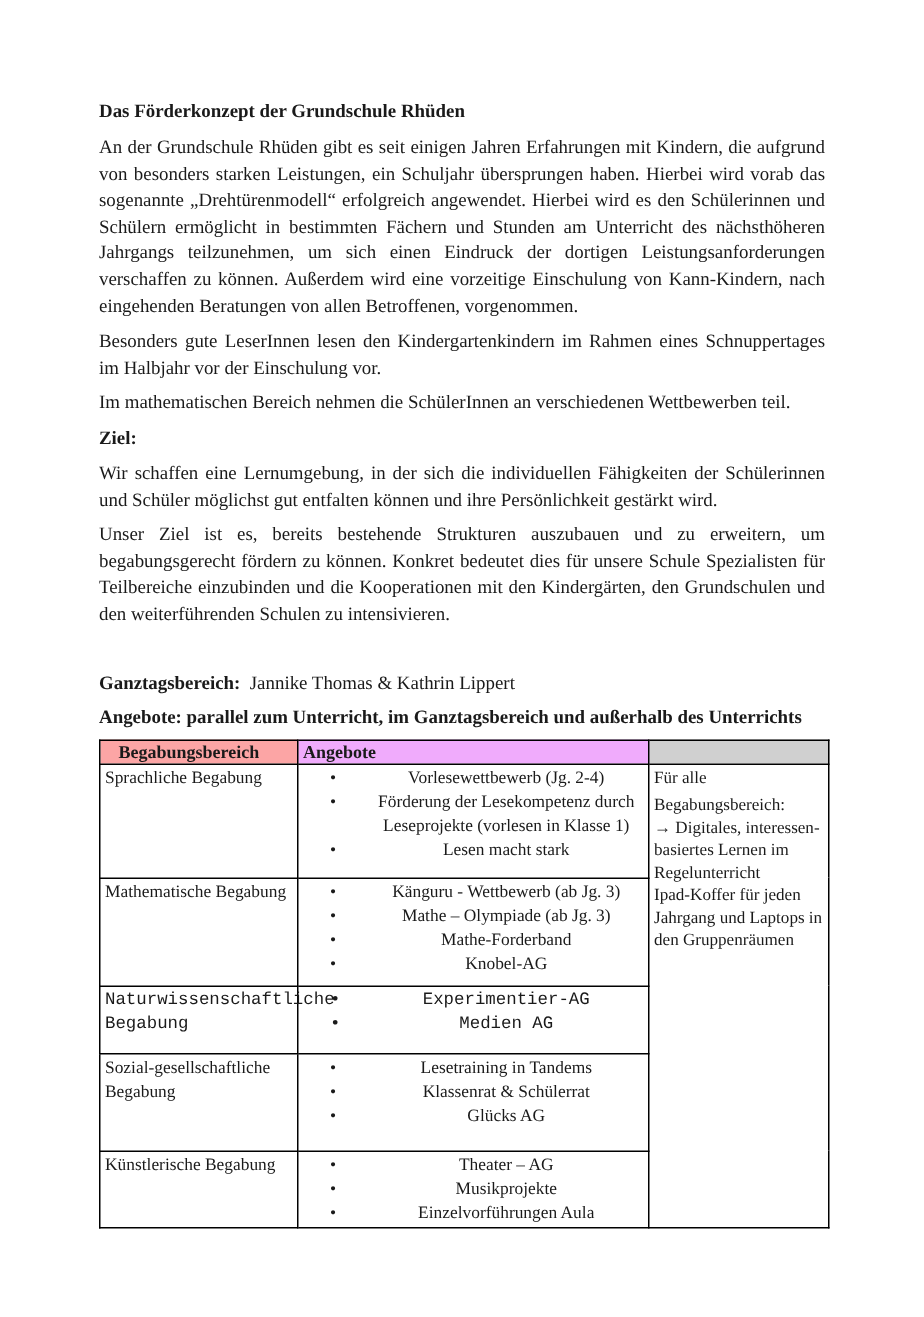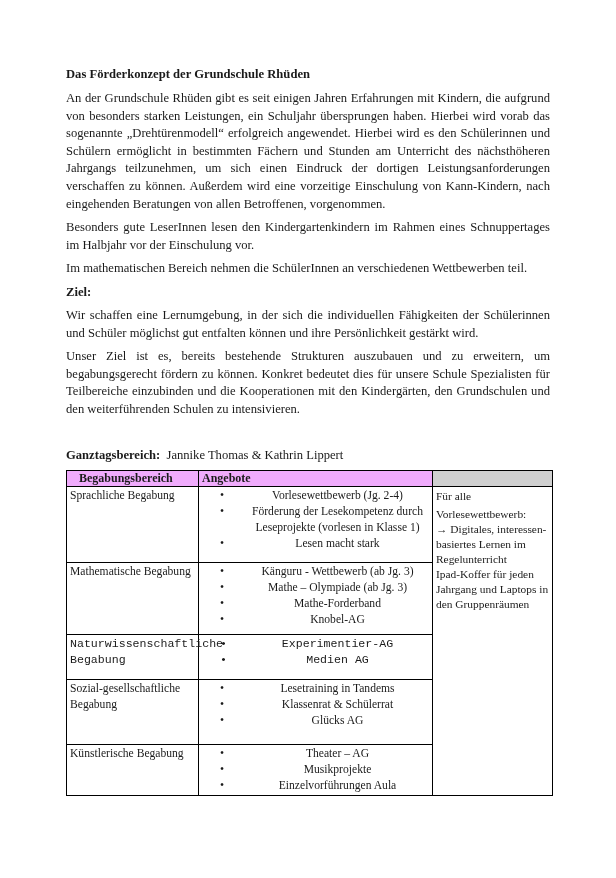--- a/index.html
+++ b/index.html
@@ -43,45 +43,46 @@
   <p>Besonders gute LeserInnen lesen den Kindergartenkindern im Rahmen eines Schnuppertages im Halbjahr vor der Einschulung vor.</p>
   <p>Im mathematischen Bereich nehmen die SchülerInnen an verschiedenen Wettbewerben teil.</p>
   <div class="ziel">Ziel:</div>
   <p>Wir schaffen eine Lernumgebung, in der sich die individuellen Fähigkeiten der Schülerinnen und Schüler möglichst gut entfalten können und ihre Persönlichkeit gestärkt wird.</p>
   <p>Unser Ziel ist es, bereits bestehende Strukturen auszubauen und zu erweitern, um begabungsgerecht fördern zu können. Konkret bedeutet dies für unsere Schule Spezialisten für Teilbereiche einzubinden und die Kooperationen mit den Kindergärten, den Grundschulen und den weiterführenden Schulen zu intensivieren.</p>
   <div class="gap"></div>
   <div class="contact">
     <b>Ganztagsbereich:</b>&nbsp;
     <span>Jannike Thomas &amp; Kathrin Lippert</span>
   </div>
+  <div class="offers-h">Angebote: parallel zum Unterricht, im Ganztagsbereich und außerhalb des Unterrichts</div>
 
   <table>
     <colgroup>
         <col class="c1">
         <col class="c2">
         <col class="c3">
       </colgroup>
     <tbody>
         <tr>
-      <th style="background: #f0abfc; padding-left: 12px;">Begabungsbereich</th>
+      <th style="background: #fca5a5; padding-left: 12px;">Begabungsbereich</th>
       <th style="background: #f0abfc;">Angebote</th>
       <th style="background: rgb(208, 208, 208);"></th>
     </tr>
     <tr class="r1">
       <td>Sprachliche Begabung</td>
       <td>
         <ul>
           <li>Vorlesewettbewerb (Jg. 2-4)</li>
           <li>Förderung der Lesekompetenz durch Leseprojekte (vorlesen in Klasse 1)</li>
           <li>Lesen macht stark</li>
         </ul>
       </td>
       <td class="side" rowspan="5">
         <div>Für alle</div>
-        <div class="sp">Vorlesewettbewerb:</div>
+        <div class="sp">Begabungsbereich:</div>
         <div>→ Digitales, interessen-basiertes Lernen im Regelunterricht</div>
         <div>Ipad-Koffer für jeden Jahrgang und Laptops in den Gruppenräumen</div>
       </td>
     </tr>
     <tr class="r2">
       <td>Mathematische Begabung</td>
       <td>
         <ul>
           <li>Känguru - Wettbewerb (ab Jg. 3)</li>
           <li>Mathe – Olympiade (ab Jg. 3)</li>

